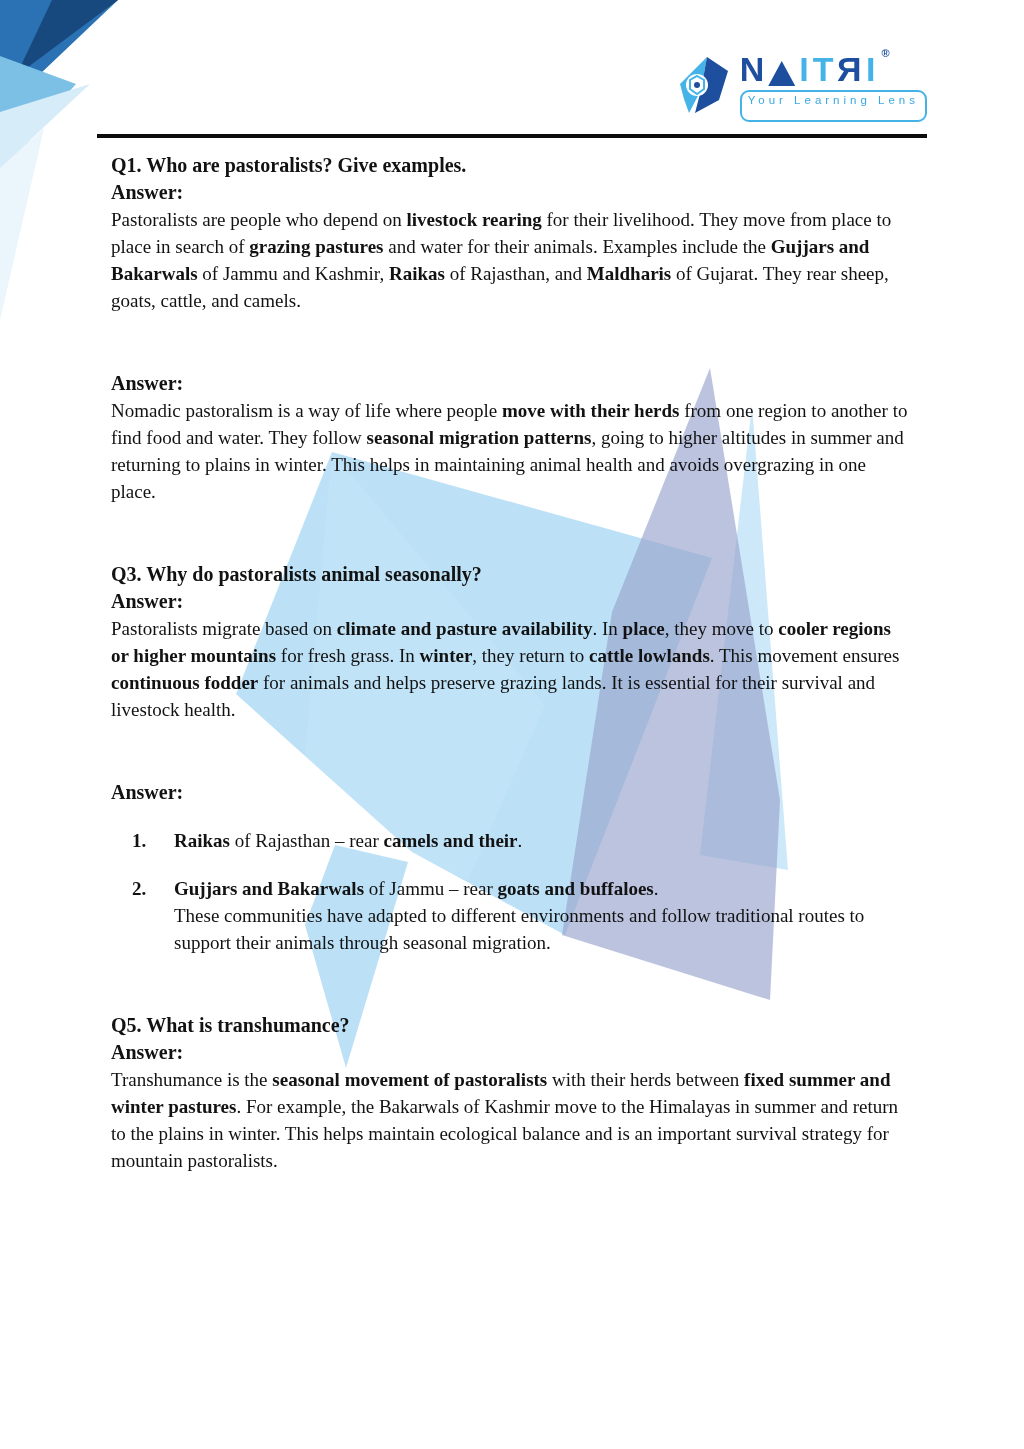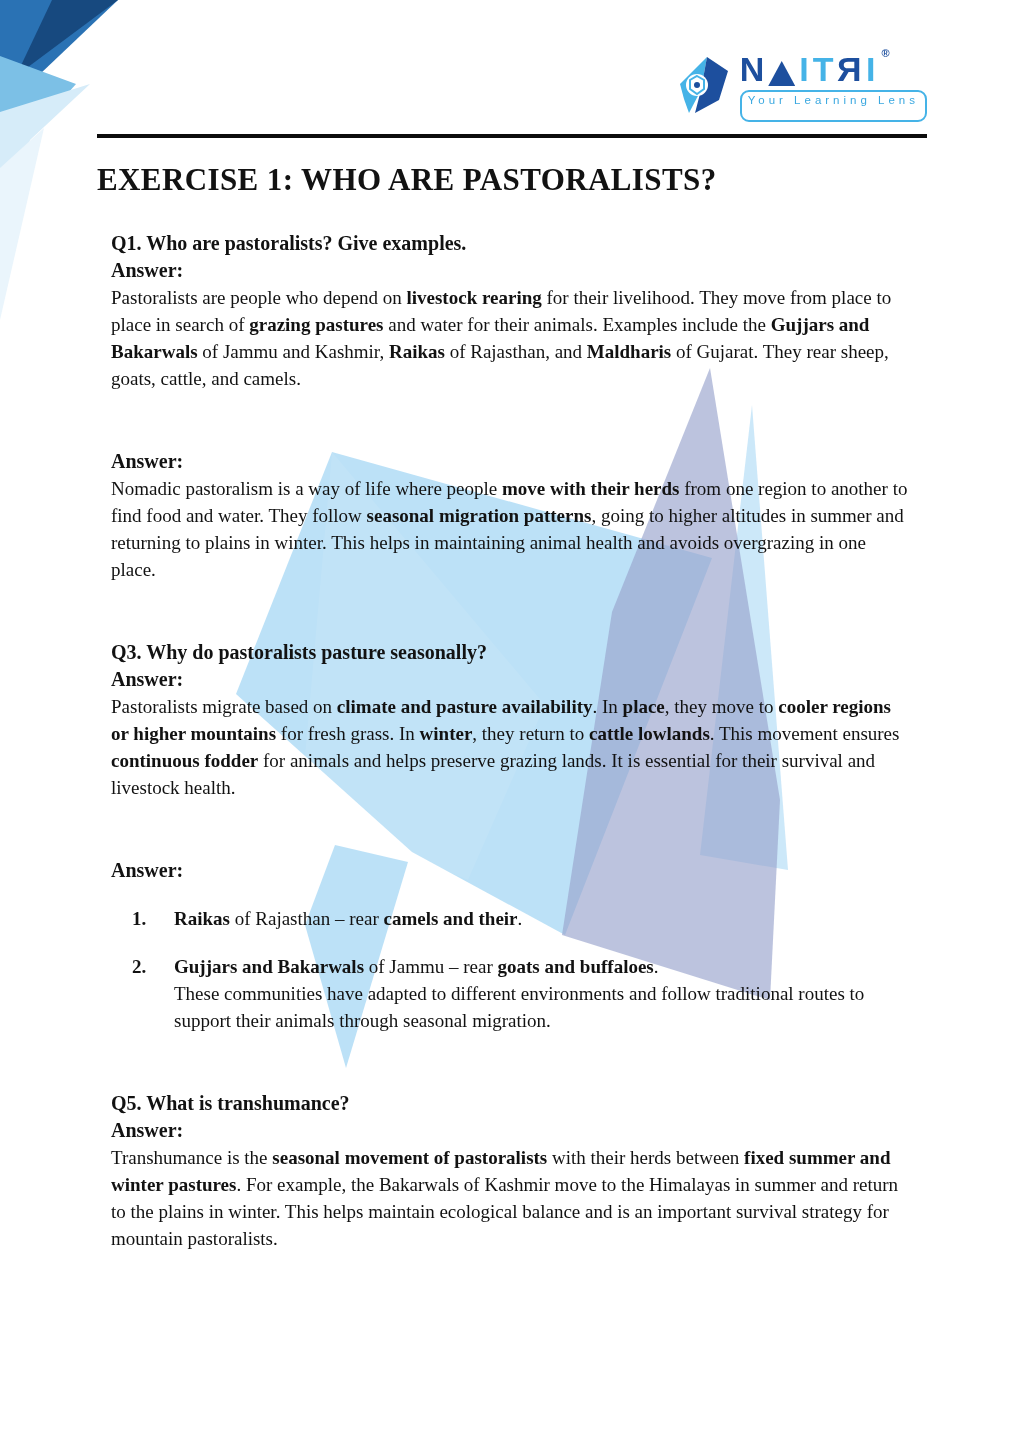--- a/index.html
+++ b/index.html
@@ -90,35 +90,34 @@
             <span class="bl navy mirrored">R</span>
             <span class="bl sky">I</span>
             <span class="reg-mark">®</span>
           </span>
         <span class="tagline">Your Learning Lens</span>
       </span>
     </div>
 
     <hr class="rule">
 
-    <h1 class="doc-title">EXERCISE 1: WHO ARE PASTORALISTS?</h1>
 
     <section class="qa">
       <p class="q-heading">Q1. Who are pastoralists? Give examples.</p>
       <p class="answer-label">Answer:</p>
       <p class="answer-para">Pastoralists are people who depend on <b>livestock rearing</b> for their livelihood. They move from place to place in search of <b>grazing pastures</b> and water for their animals. Examples include the <b>Gujjars and Bakarwals</b> of Jammu and Kashmir, <b>Raikas</b> of Rajasthan, and <b>Maldharis</b> of Gujarat. They rear sheep, goats, cattle, and camels.</p>
     </section>
 
     <section class="qa">
       <p class="answer-label">Answer:</p>
       <p class="answer-para">Nomadic pastoralism is a way of life where people <b>move with their herds</b> from one region to another to find food and water. They follow <b>seasonal migration patterns</b>, going to higher altitudes in summer and returning to plains in winter. This helps in maintaining animal health and avoids overgrazing in one place.</p>
     </section>
 
     <section class="qa">
-      <p class="q-heading">Q3. Why do pastoralists pasture seasonally?</p>
+      <p class="q-heading">Q3. Why do pastoralists animal seasonally?</p>
       <p class="answer-label">Answer:</p>
       <p class="answer-para">Pastoralists migrate based on <b>climate and pasture availability</b>. In <b>place</b>, they move to <b>cooler regions or higher mountains</b> for fresh grass. In <b>winter</b>, they return to <b>cattle lowlands</b>. This movement ensures <b>continuous fodder</b> for animals and helps preserve grazing lands. It is essential for their survival and livestock health.</p>
     </section>
 
     <section class="qa">
       <p class="answer-label">Answer:</p>
       <ol class="answer-list">
           <li><b>Raikas</b> of Rajasthan – rear <b>camels and their</b>.</li>
           <li><b>Gujjars and Bakarwals</b> of Jammu – rear <b>goats and buffaloes</b>.<br>These communities have adapted to different environments and follow traditional routes to support their animals through seasonal migration.</li>
         </ol>

